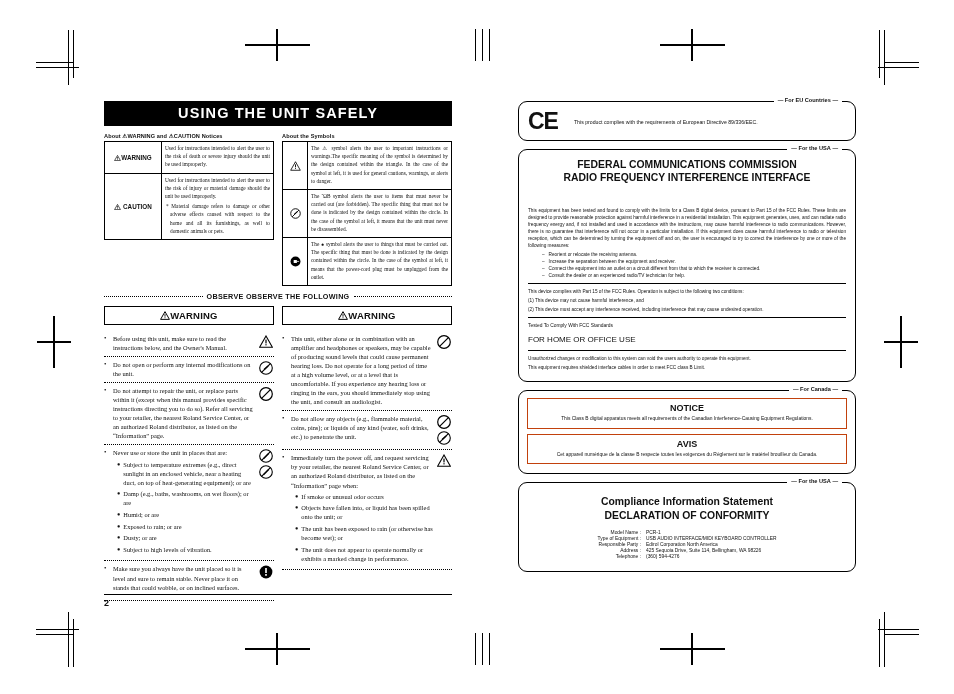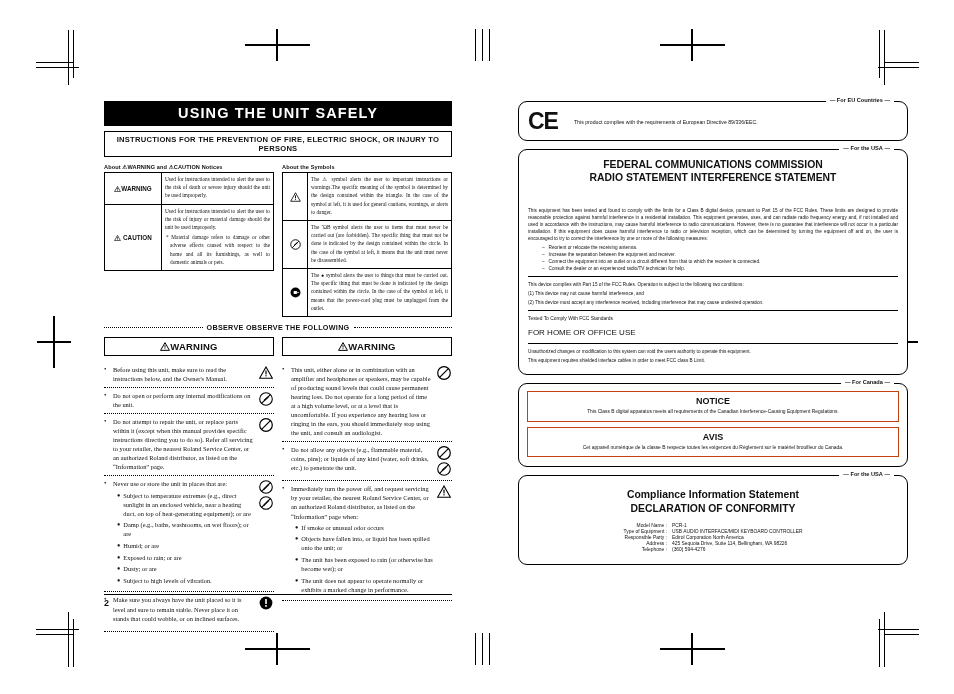--- a/index.html
+++ b/index.html
@@ -10,21 +10,21 @@
   }
   .page{position:absolute;left:0;top:0;width:954px;height:694px;}
 
   
   .mark{position:absolute;background:#000;}
   .vline{width:1px;}
   .hline{height:1px;}
 
   
   #left-col{position:absolute;left:104px;top:101px;width:348px;}
-  #right-col{position:absolute;left:518px;top:101px;width:390px;}
+  #right-col{position:absolute;left:518px;top:101px;width:338px;}
 
   
   .banner{
     background:#000;color:#fff;text-align:center;
     font-family:"Liberation Sans", sans-serif;
     font-weight:bold;font-size:14.5px;letter-spacing:1.1px;
     padding:4px 0 5px;
   }
   .instr-bar{
     border:1px solid #000;margin-top:5px;text-align:center;
@@ -181,21 +181,20 @@
   <div class="mark vline" style="left:489px;top:29px;height:32px;width:1.4px;"></div>
 
   <div class="mark vline" style="left:475px;top:633px;height:32px;width:1.4px;"></div>
   <div class="mark vline" style="left:482px;top:633px;height:32px;width:1.4px;"></div>
   <div class="mark vline" style="left:489px;top:633px;height:32px;width:1.4px;"></div>
 
   <div id="left-col">
 
     <div class="banner">USING THE UNIT SAFELY</div>
 
-    <div class="instr-bar">INSTRUCTIONS FOR THE PREVENTION OF FIRE, ELECTRIC SHOCK, OR INJURY TO PERSONS</div>
 
     <div class="about-row">
 
       <div class="about-col">
         <div class="about-head">About ⚠WARNING and ⚠CAUTION Notices</div>
         <table class="tbl">
           <tbody>
               <tr>
             <td class="cellLabel">
               <span>
@@ -490,21 +489,21 @@
       <div class="ce-row">
         <div class="ce-mark">CE</div>
         <div class="ce-txt">This product complies with the requirements of European Directive 89/336/EEC.</div>
       </div>
     </div>
 
     <div class="panel">
       <div class="tag">—&nbsp;<span>For the USA</span>&nbsp;—</div>
       <div class="fcc-title">
         <div>FEDERAL COMMUNICATIONS COMMISSION</div>
-        <div>RADIO STATEMENT INTERFERENCE STATEMENT</div>
+        <div>RADIO FREQUENCY INTERFERENCE INTERFACE</div>
       </div>
       <div class="fcc-body">
         <p>This equipment has been tested and found to comply with the limits for a Class B digital device, pursuant to Part 15 of the FCC Rules. These limits are designed to provide reasonable protection against harmful interference in a residential installation. This equipment generates, uses, and can radiate radio frequency energy and, if not installed and used in accordance with the instructions, may cause harmful interference to radio communications. However, there is no guarantee that interference will not occur in a particular installation. If this equipment does cause harmful interference to radio or television reception, which can be determined by turning the equipment off and on, the user is encouraged to try to correct the interference by one or more of the following measures:</p>
         <ul class="dash">
           <li>
               <span>–</span>
               <span>Reorient or relocate the receiving antenna.</span>
             </li>
           <li>
               <span>–</span>

